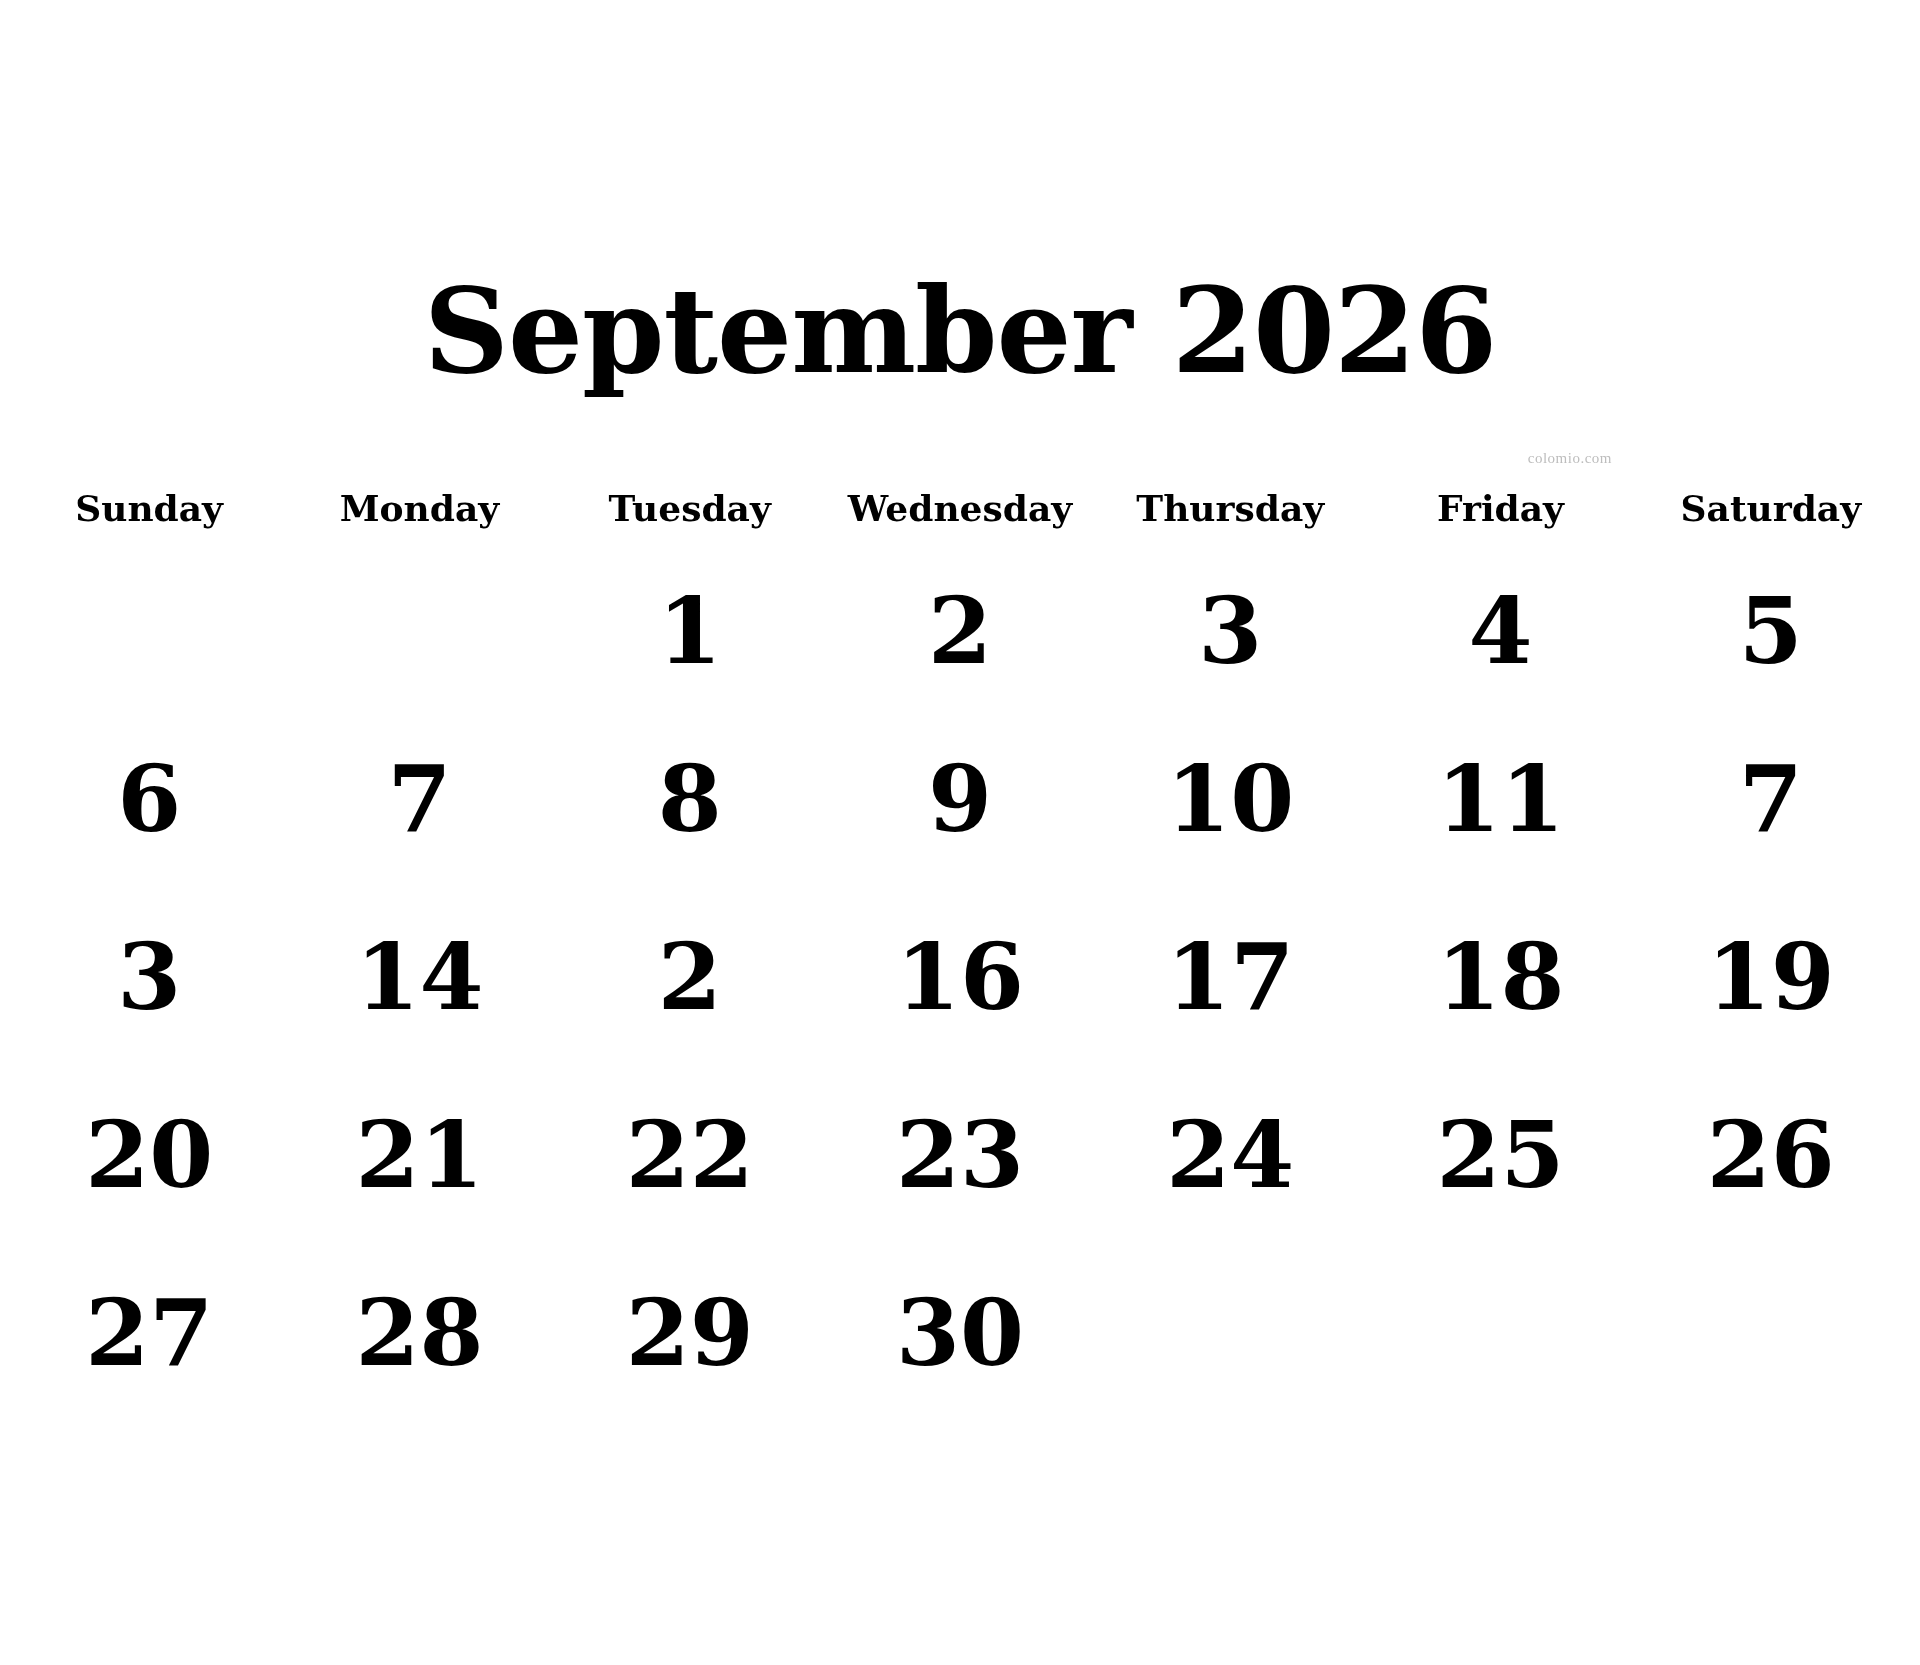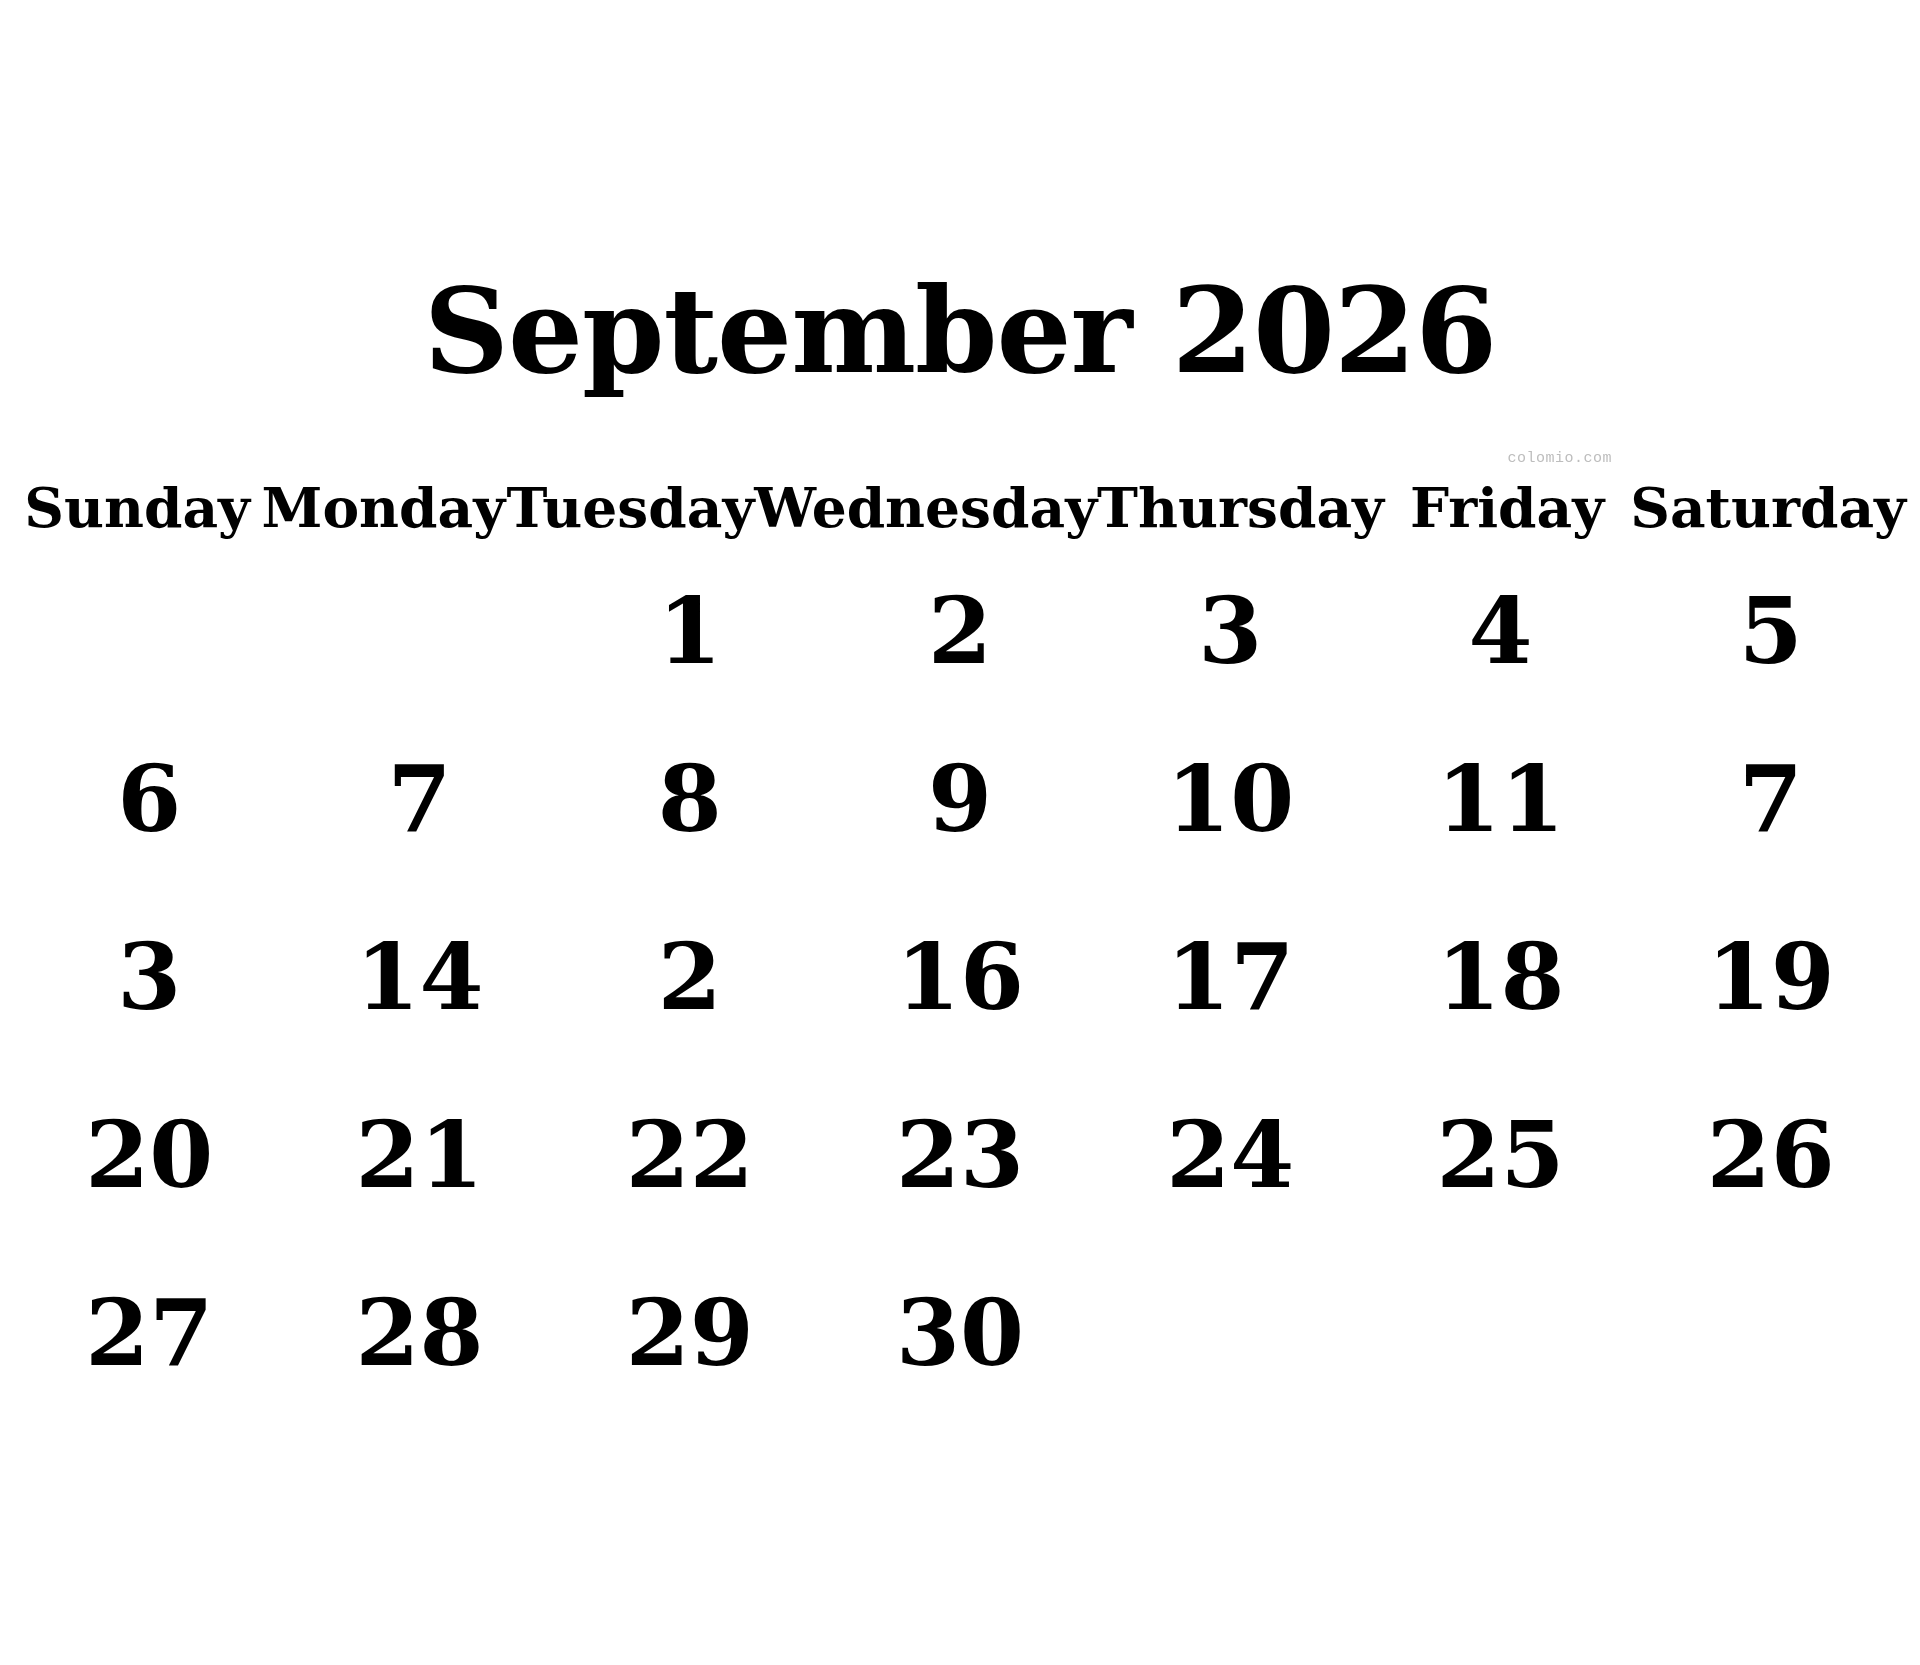--- a/index.html
+++ b/index.html
@@ -31,21 +31,21 @@
     font-size: 118px;
     line-height: 1;
     letter-spacing: -1px;
     color: #000000;
     white-space: nowrap;
   }
   .watermark {
     position: absolute;
     top: 450px;
     right: 28px;
-    font-family: Liberation Mono, monospace;
+    font-family: Liberation Serif, serif;
     font-size: 15px;
     color: #bdbdbd;
     letter-spacing: 0.5px;
   }
   .grid {
     position: absolute;
     top: 480px;
     left: 14px;
     width: 1892px;
   }
@@ -54,21 +54,21 @@
     width: 100%;
   }
   .cell {
     flex: 1 1 0;
     text-align: center;
     position: relative;
   }
   .dayname {
     font-family: "DejaVu Serif", serif;
     font-weight: 700;
-    font-size: 55px;
+    font-size: 36px;
     line-height: 56px;
     color: #000000;
     letter-spacing: 0px;
   }
   .header-row {
     margin-bottom: 6px;
   }
   .datecell {
     height: 178px;
   }

